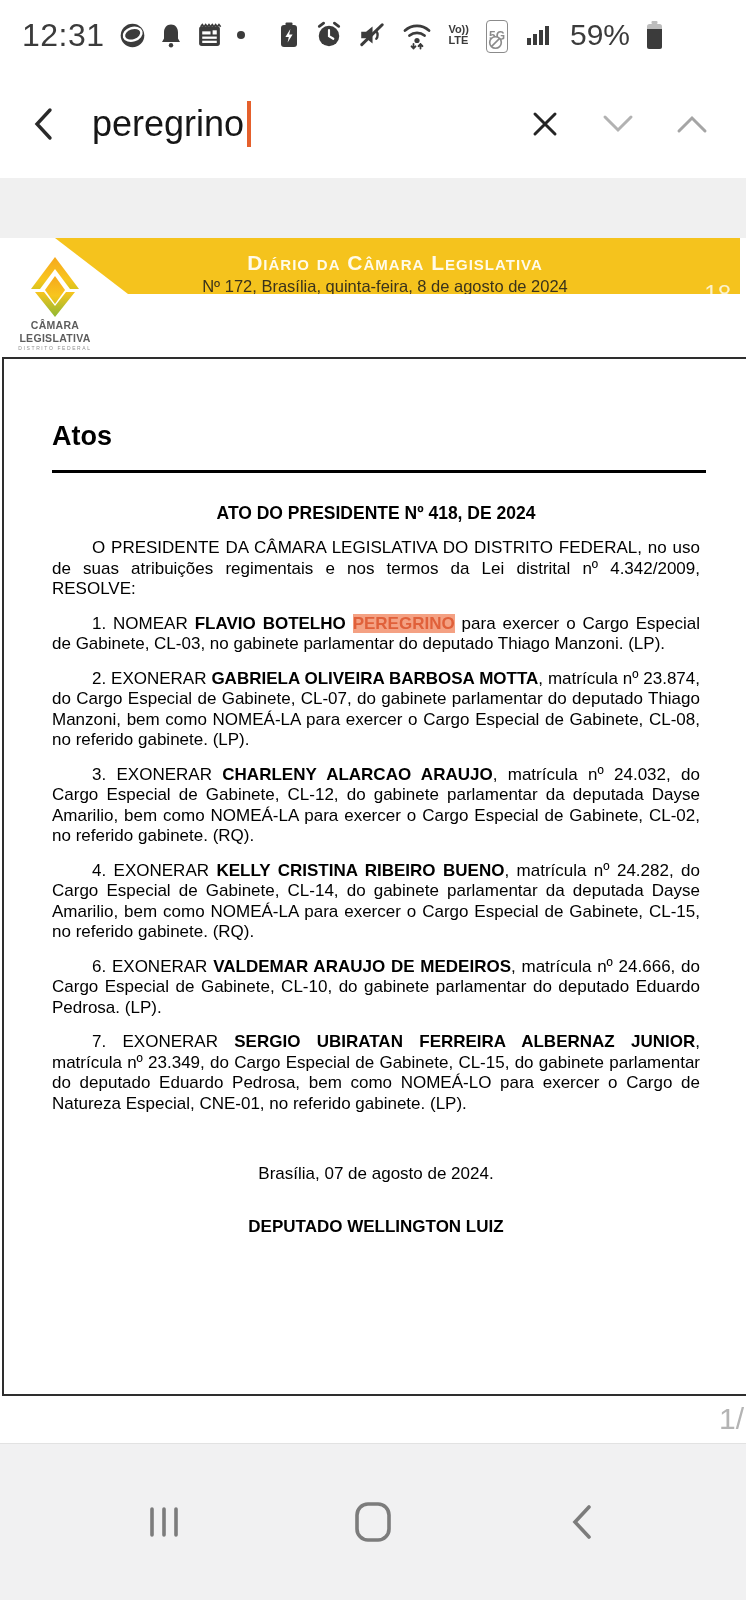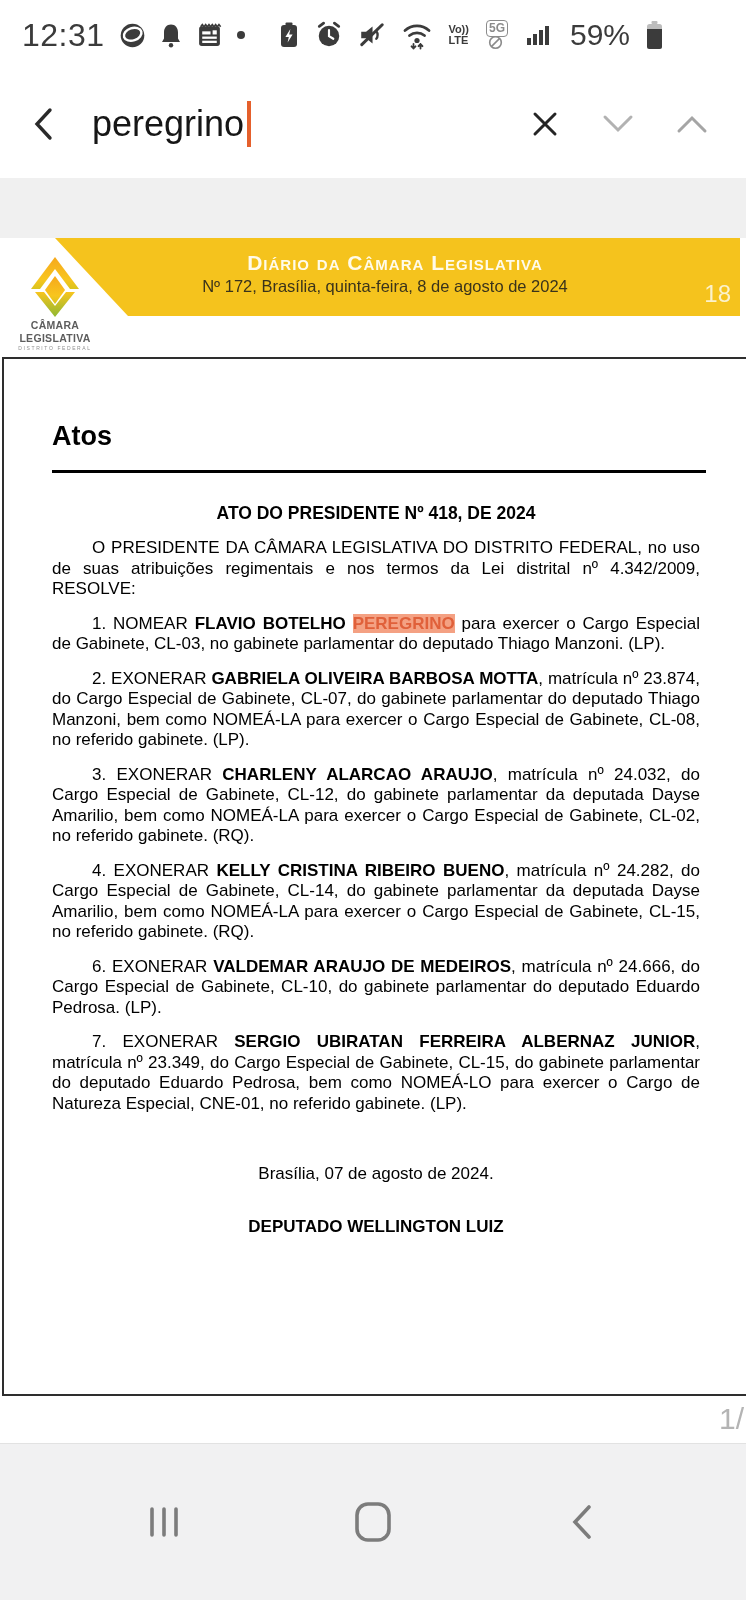--- a/index.html
+++ b/index.html
@@ -8,35 +8,35 @@
   svg { display:block; }
 
   
   #status-bar { position:absolute; left:0; top:0; width:686px; height:70px; display:flex; align-items:center; padding:0 22px; color:#3b3b3b; background:#fff; }
   .sb-time { font-size:32px; letter-spacing:0.5px; }
   .sb-left { display:flex; align-items:center; gap:13px; margin-left:14px; }
   .sb-right { margin-left:auto; display:flex; align-items:center; gap:15px; }
   .sb-pct { font-size:30px; margin-left:2px; }
   .volte { font-size:11px; font-weight:bold; line-height:11px; text-align:left; }
   .net5g { position:relative; width:26px; height:30px; }
-  .net5g .box { position:absolute; top:0; left:2px; border:1.5px solid #8b8b8b; border-radius:4px; color:#8b8b8b; font-size:12px; font-weight:bold; padding:0 2px; line-height:15px; }
+  .net5g .box { position:absolute; top:0; left:2px; border:1.5px solid #8b8b8b; border-radius:4px; color:#8b8b8b; font-size:12px; font-weight:bold; padding:8px 2px; line-height:15px; }
   .net5g svg { position:absolute; left:4px; top:15px; }
 
   
   #search-bar { position:absolute; left:0; top:70px; width:746px; height:108px; display:flex; align-items:center; padding:0 30px; background:#fff; }
   .query-wrap { display:flex; align-items:center; margin-left:36px; }
   .query-text { font-size:36px; color:#161616; }
   .cursor { width:4px; height:46px; background:#E5602C; margin-left:3px; }
   .search-actions { margin-left:auto; display:flex; align-items:center; gap:38px; padding-right:6px; }
 
   
   #gray-band { position:absolute; left:0; top:178px; width:746px; height:60px; background:#f0f0f0; }
 
   
-  #banner { position:absolute; left:0; top:238px; width:740px; height:78px; background:#F5C31D; clip-path:polygon(55px 0, 100% 0, 100% 100%, 128px 100%); text-align:center; }
+  #banner { position:absolute; left:0; top:238px; width:740px; height:56px; background:#F5C31D; clip-path:polygon(55px 0, 100% 0, 100% 100%, 128px 100%); text-align:center; }
   .b-title { margin-top:13px; font-variant:small-caps; font-weight:600; font-size:21px; letter-spacing:1px; color:#FFFBEA; padding-left:50px; }
   .b-sub { margin-top:2px; font-size:16.5px; font-weight:500; color:#3A331B; padding-left:30px; }
   .b-page { position:absolute; right:9px; top:42px; font-size:24px; color:#FBF2CC; }
   #logo { position:absolute; left:12px; top:256px; width:86px; text-align:center; }
   #logo svg { margin:0 auto; }
   .l12 { font-size:10.5px; font-weight:bold; color:#5d5d5d; line-height:11px; letter-spacing:0.3px; margin-top:2px; }
   .l3 { font-size:5px; color:#909090; letter-spacing:1.6px; margin-top:1px; }
 
   
   #pdf-page { position:absolute; left:2px; top:357px; width:748px; height:1039px; border:2px solid #2E2E2E; border-right:none; background:#fff; overflow:hidden; }

